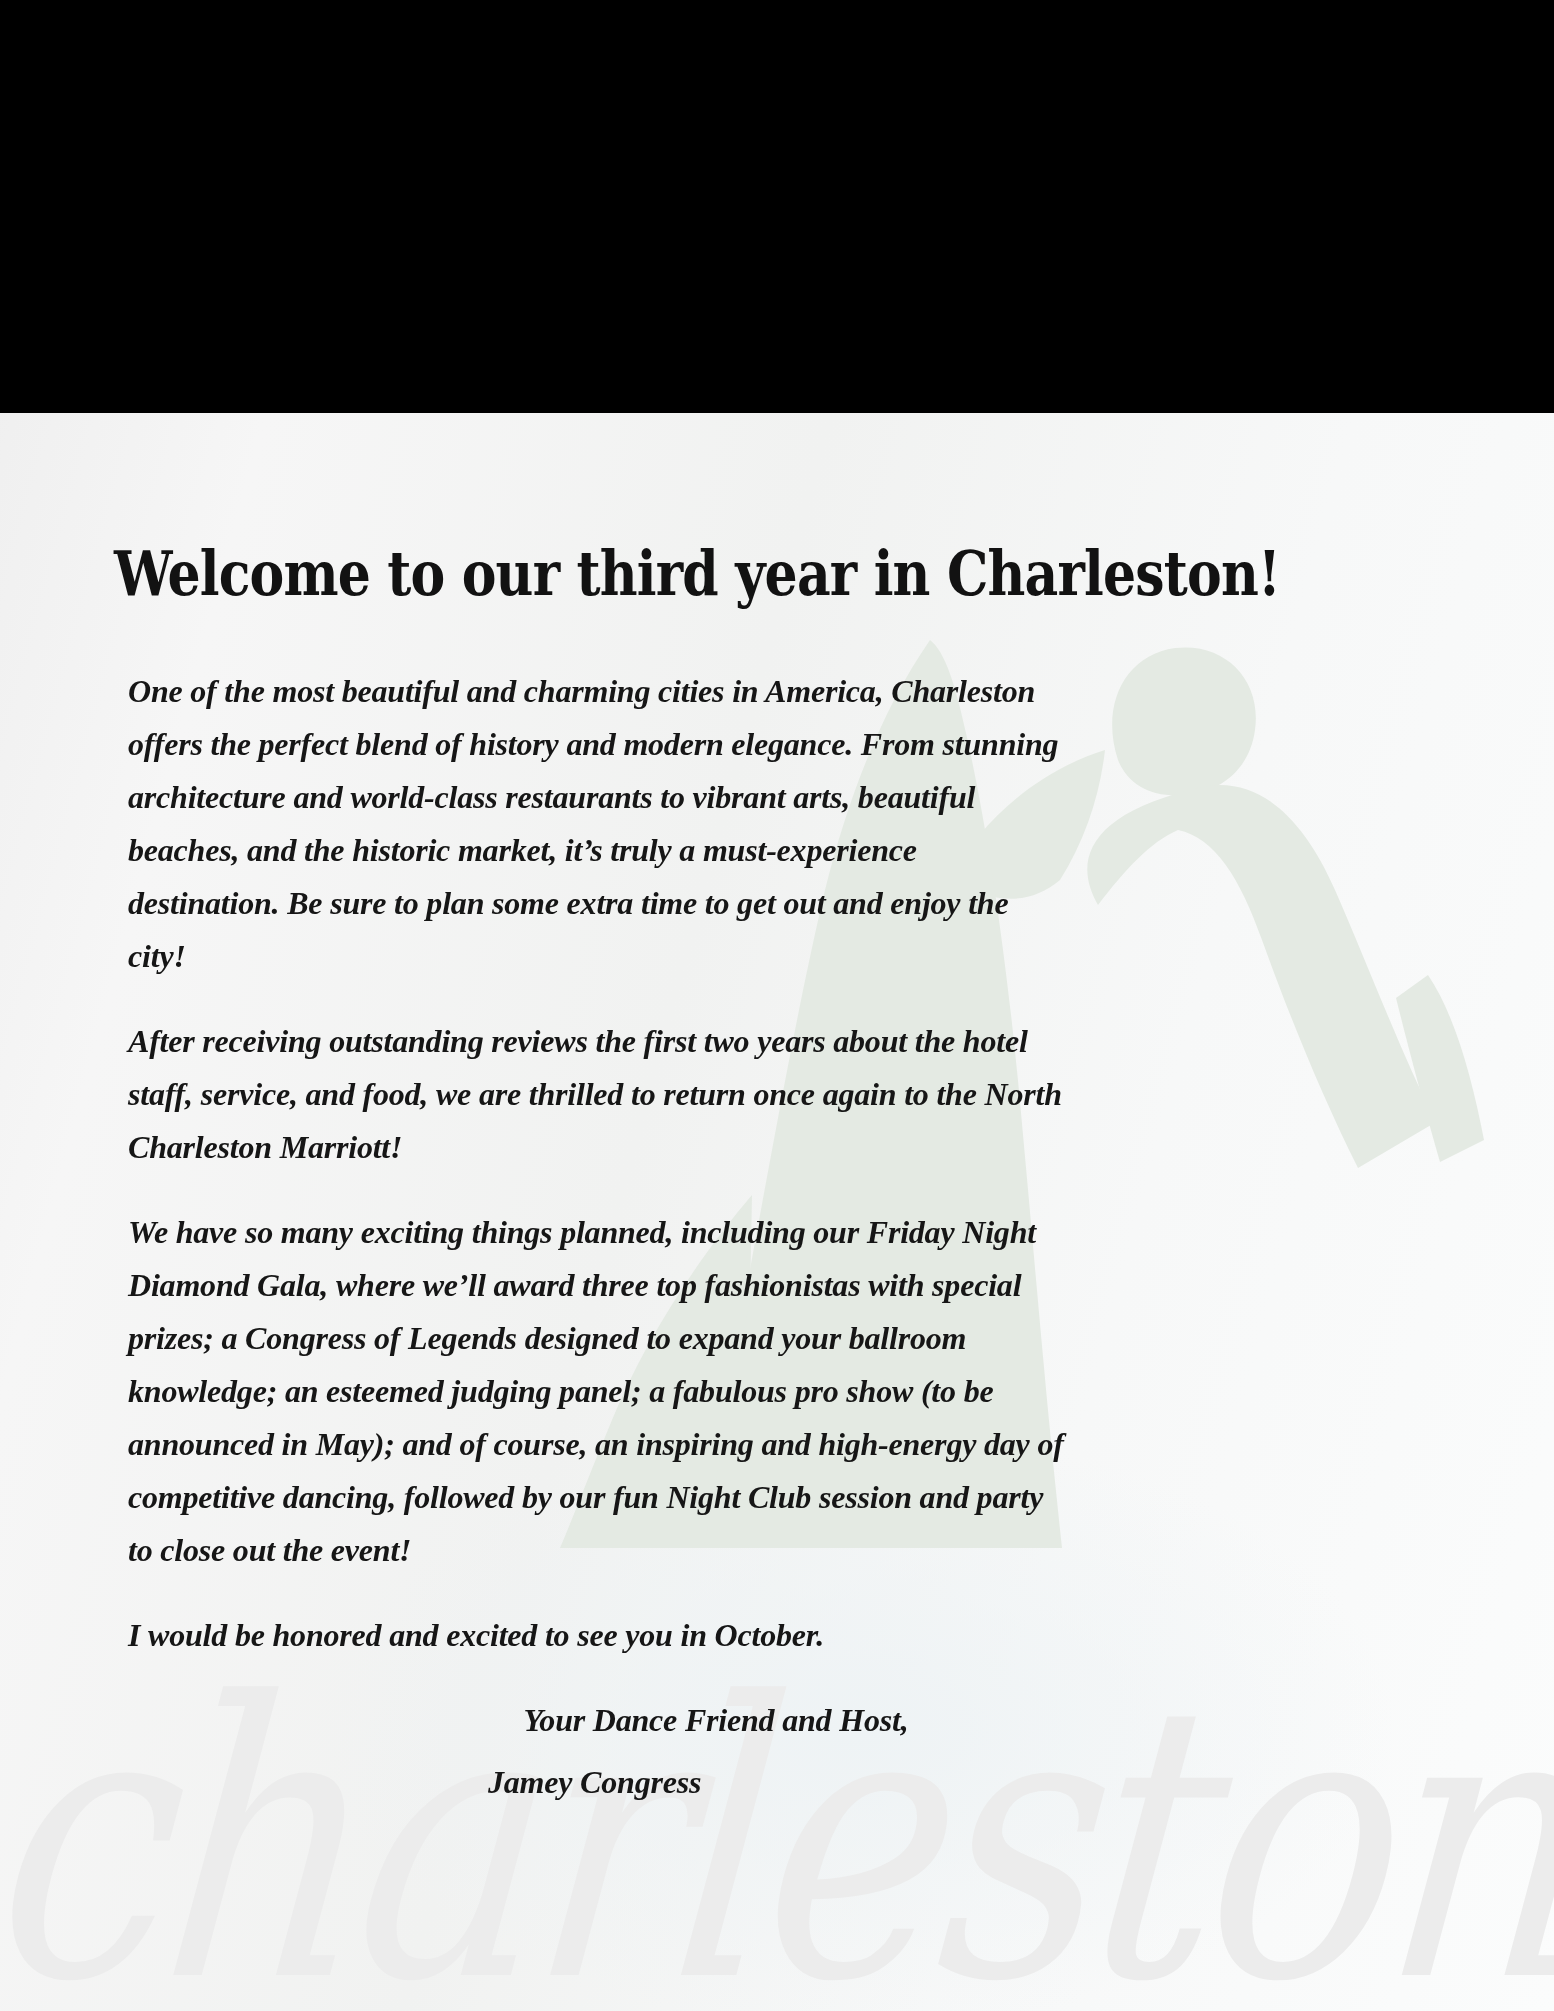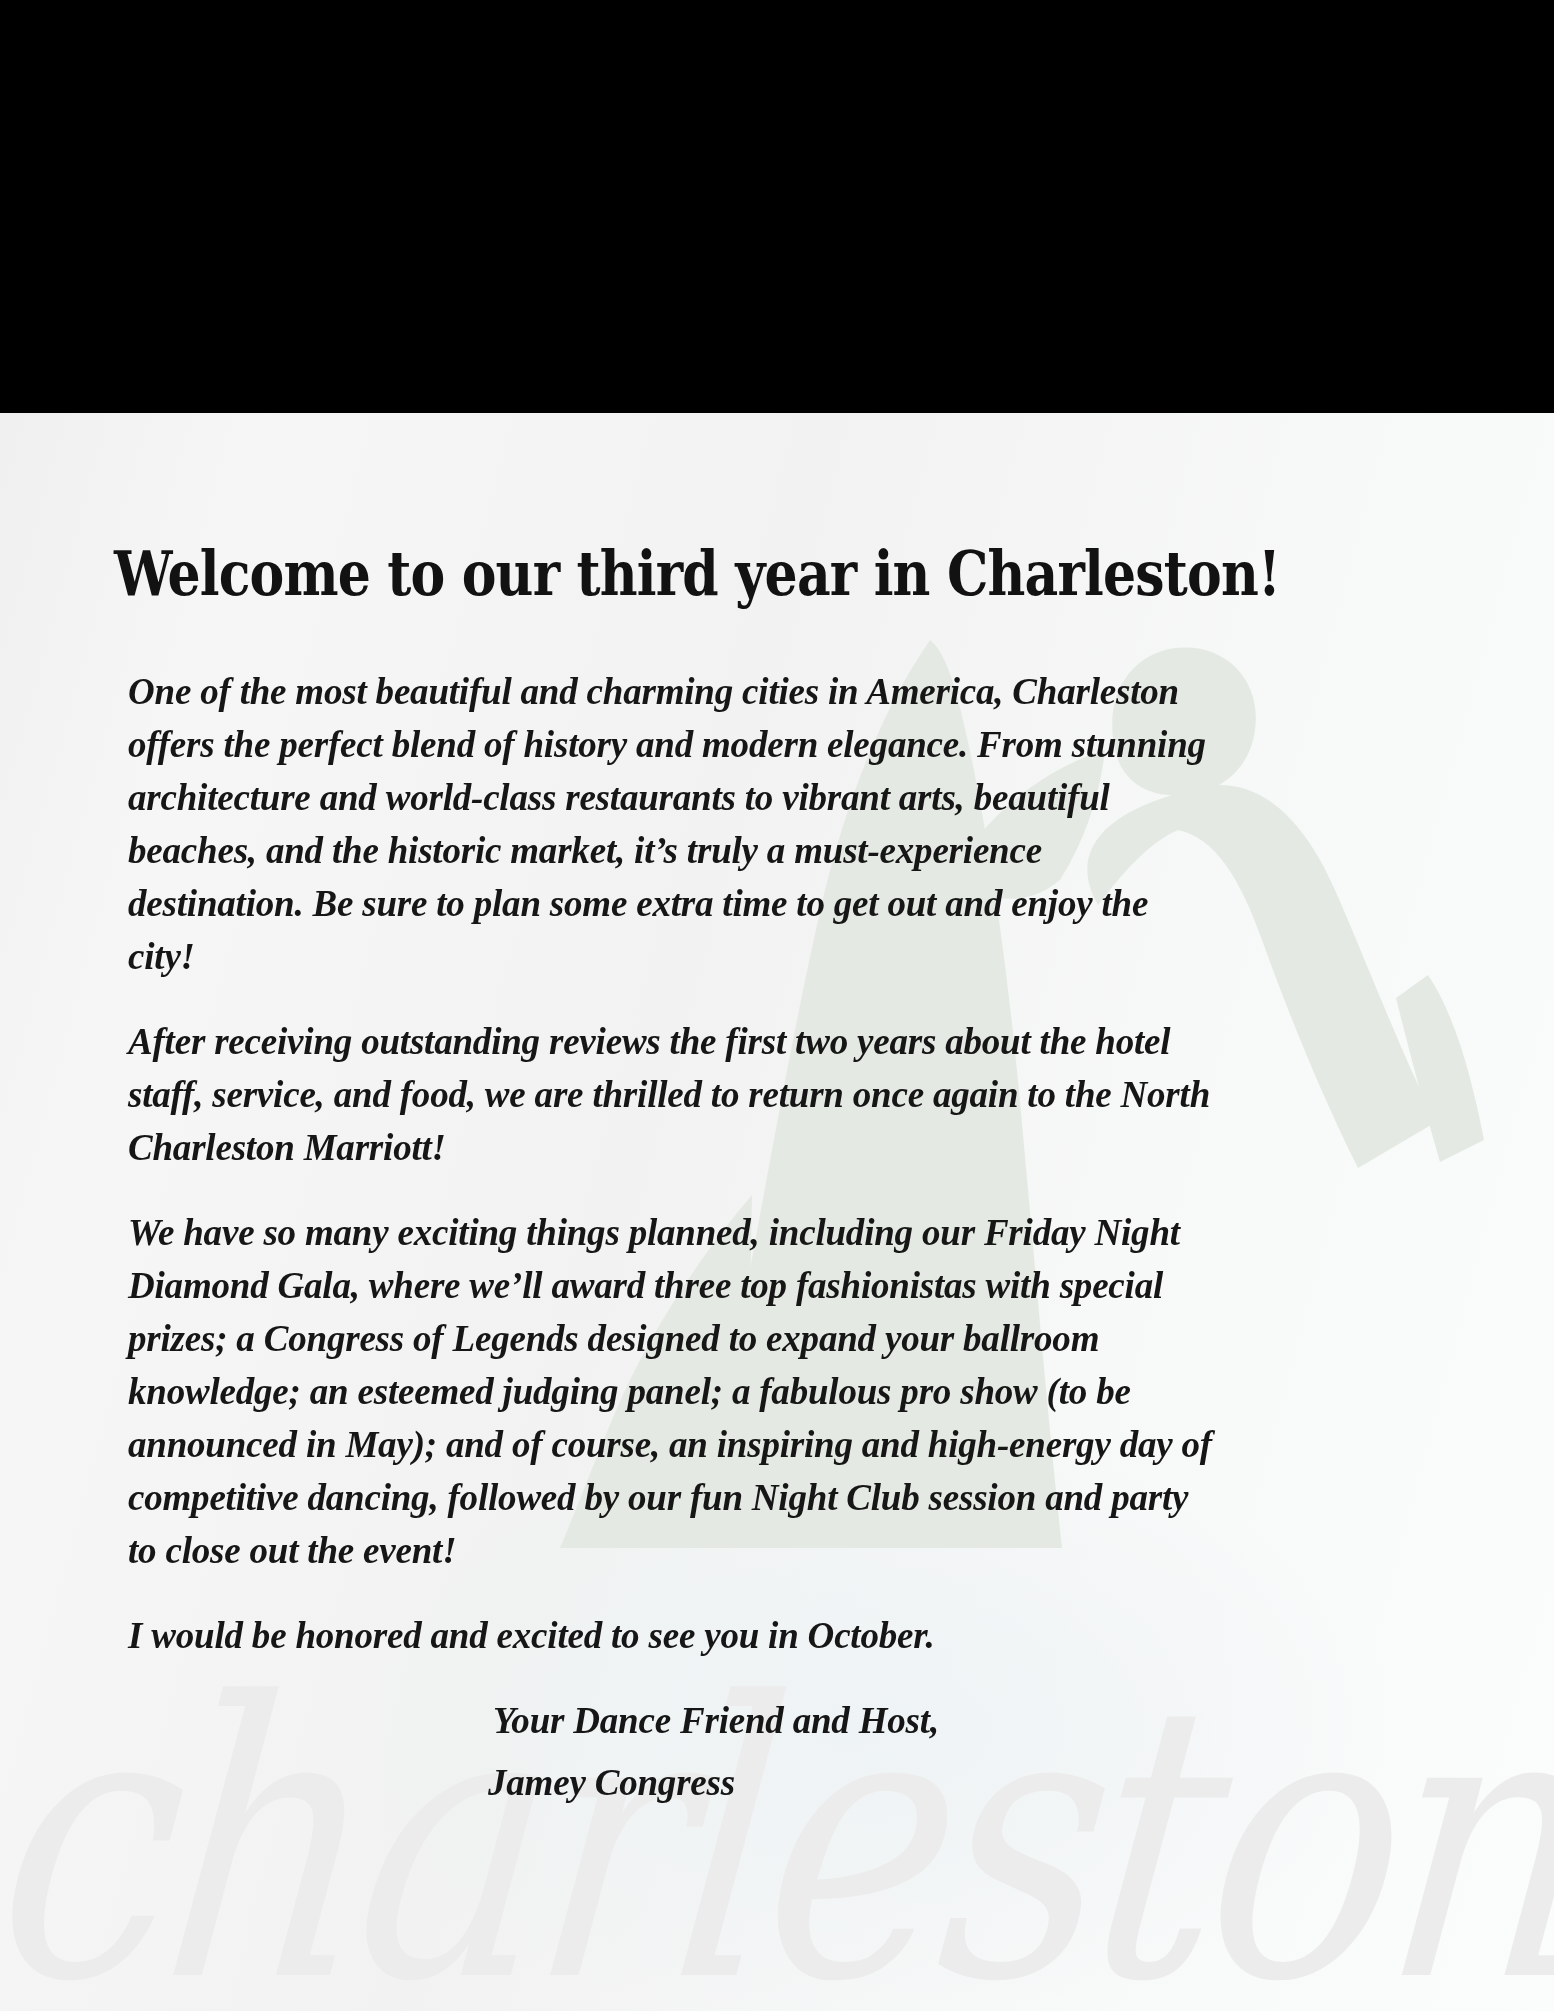--- a/index.html
+++ b/index.html
@@ -55,21 +55,21 @@
     transform-origin: 50% 50%;
     letter-spacing: -1px;
     color: #121212;
   }
   .para {
     margin: 0 0 32px 0;
     padding: 0 90px 0 128px;
     font-family: "Liberation Serif", serif;
     font-style: italic;
     font-weight: bold;
-    font-size: 37px;
+    font-size: 32px;
     line-height: 53px;
     letter-spacing: -0.2px;
     white-space: pre;
     color: #161616;
   }
   .para.signoff {
     margin-bottom: 9px;
     text-align: center;
   }
   .para.signature {

